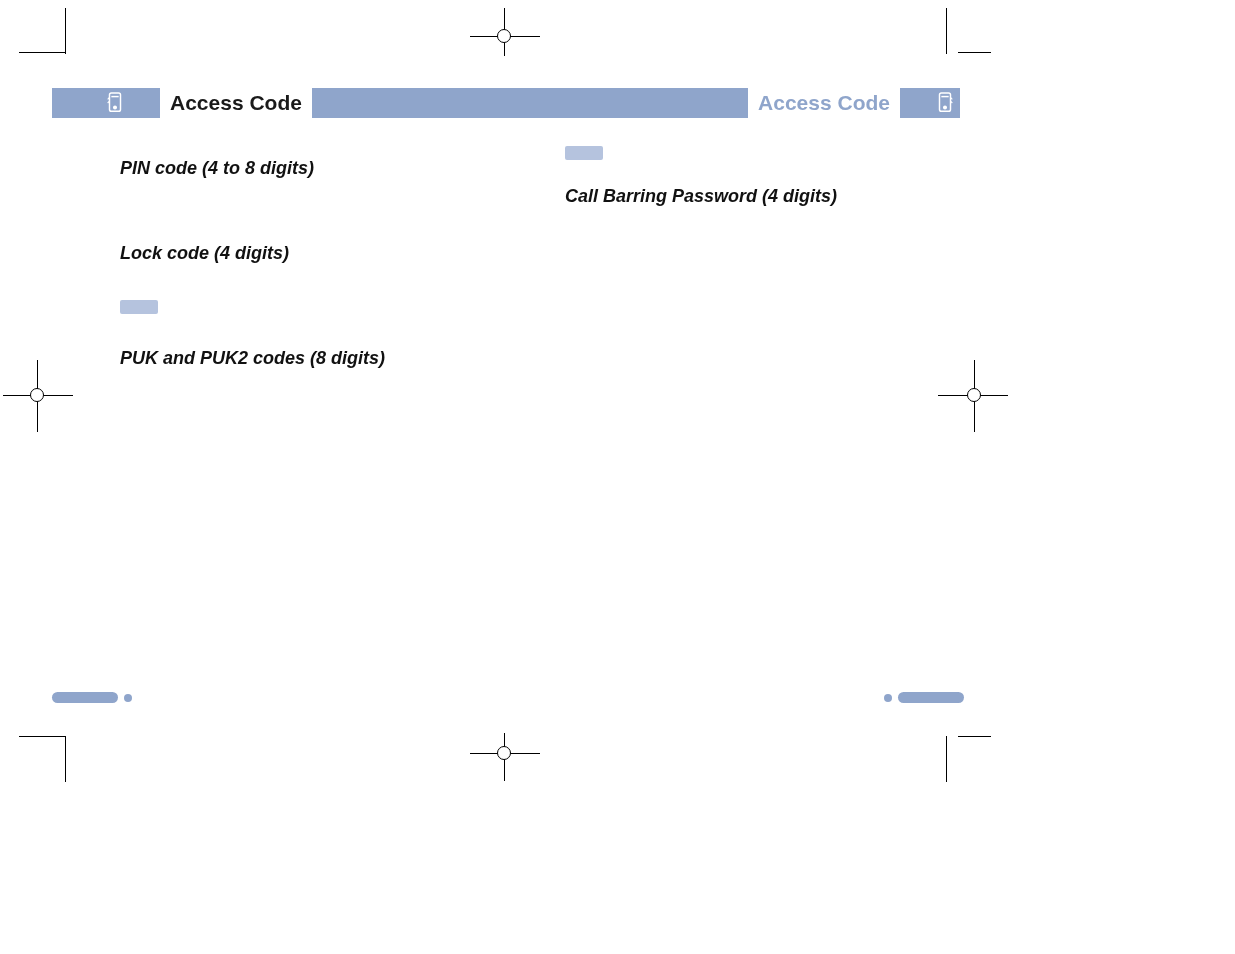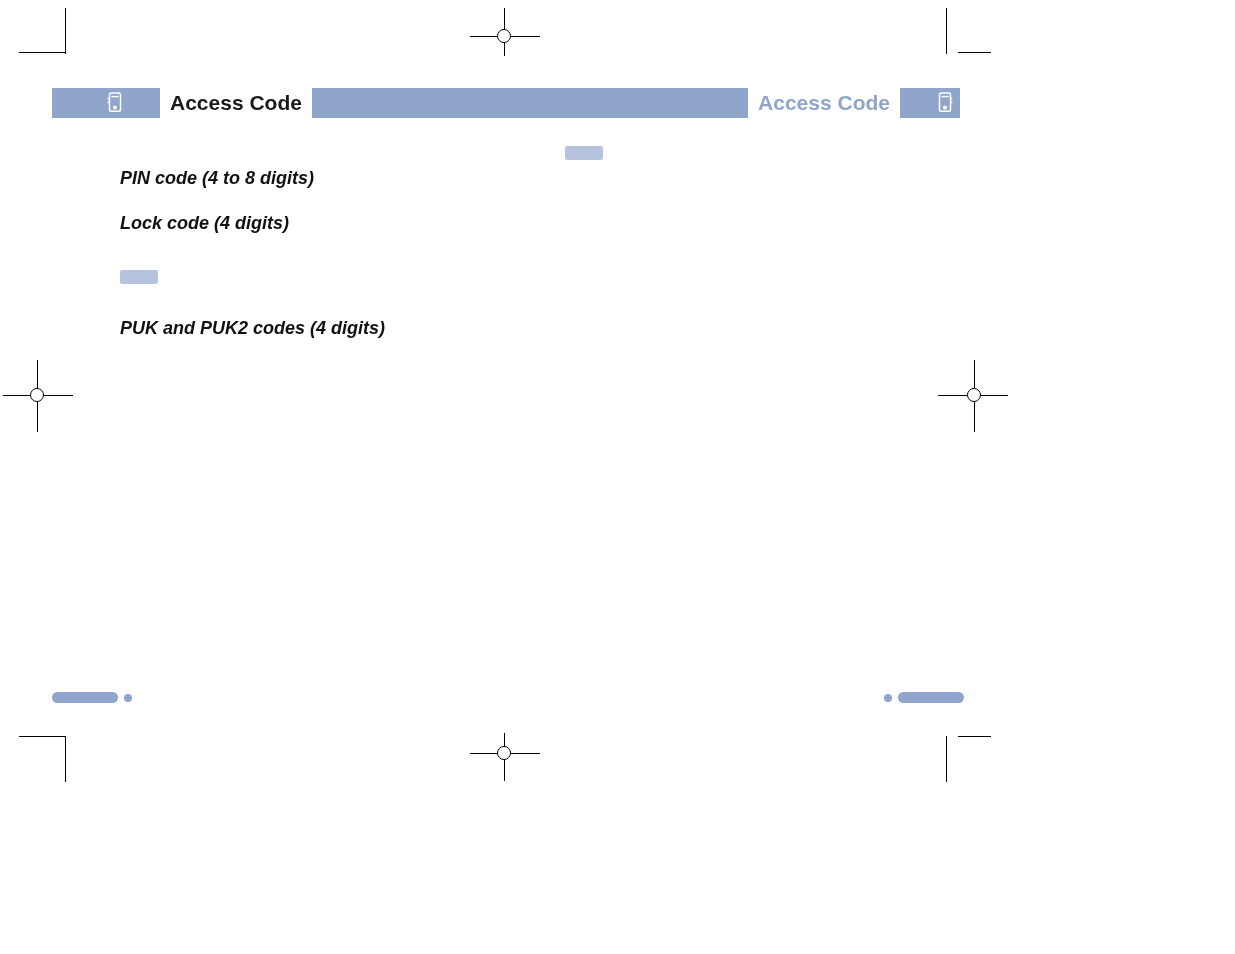--- a/index.html
+++ b/index.html
@@ -125,21 +125,21 @@
   .page-right { left: 565px; }
 
   .subhead {
     font-size: 18px;
     font-style: italic;
     font-weight: 700;
     color: #111;
     margin-top: 28px;
     margin-bottom: 6px;
   }
-  .first { margin-top: 40px; }
+  .first { margin-top: 30px; }
   .blip {
     width: 38px; height: 14px;
     background: #b5c3de;
     border-radius: 2px;
     margin-top: 36px;
     margin-bottom: 12px;
   }
   .blip-r { margin-top: 0; margin-bottom: 26px; }
 
   
@@ -217,29 +217,30 @@
       <circle cx="9" cy="17" r="1.4" fill="#ffffff"></circle>
       <path d="M17 8 L15 6 M17 12 L15 10" stroke-width="1.2"></path>
     </svg>
   </div>
 </div>
 
 <div class="page-left">
   <div class="subhead first">PIN code (4 to 8 digits)</div>
 
 
-  <div class="subhead" style="margin-top:24px;">Lock code (4 digits)</div>
+  <div class="subhead" style="margin-top:64px;">Lock code (4 digits)</div>
 
   <div class="blip"></div>
 
-  <div class="subhead" style="margin-top:34px;">PUK and PUK2 codes (4 digits)</div>
+  <div class="subhead" style="margin-top:34px;">PUK and PUK2 codes (8 digits)</div>
 </div>
 
 <div class="page-right">
   <div class="blip blip-r" style="margin-top:18px;"></div>
+  <div class="subhead" style="margin-top:16px;">Call Barring Password (4 digits)</div>
 </div>
 
 <div class="pg-left">
   <div class="capsule"></div>
   <div class="dot"></div>
 </div>
 <div class="pg-right">
   <div class="dot"></div>
   <div class="capsule"></div>
 </div>

